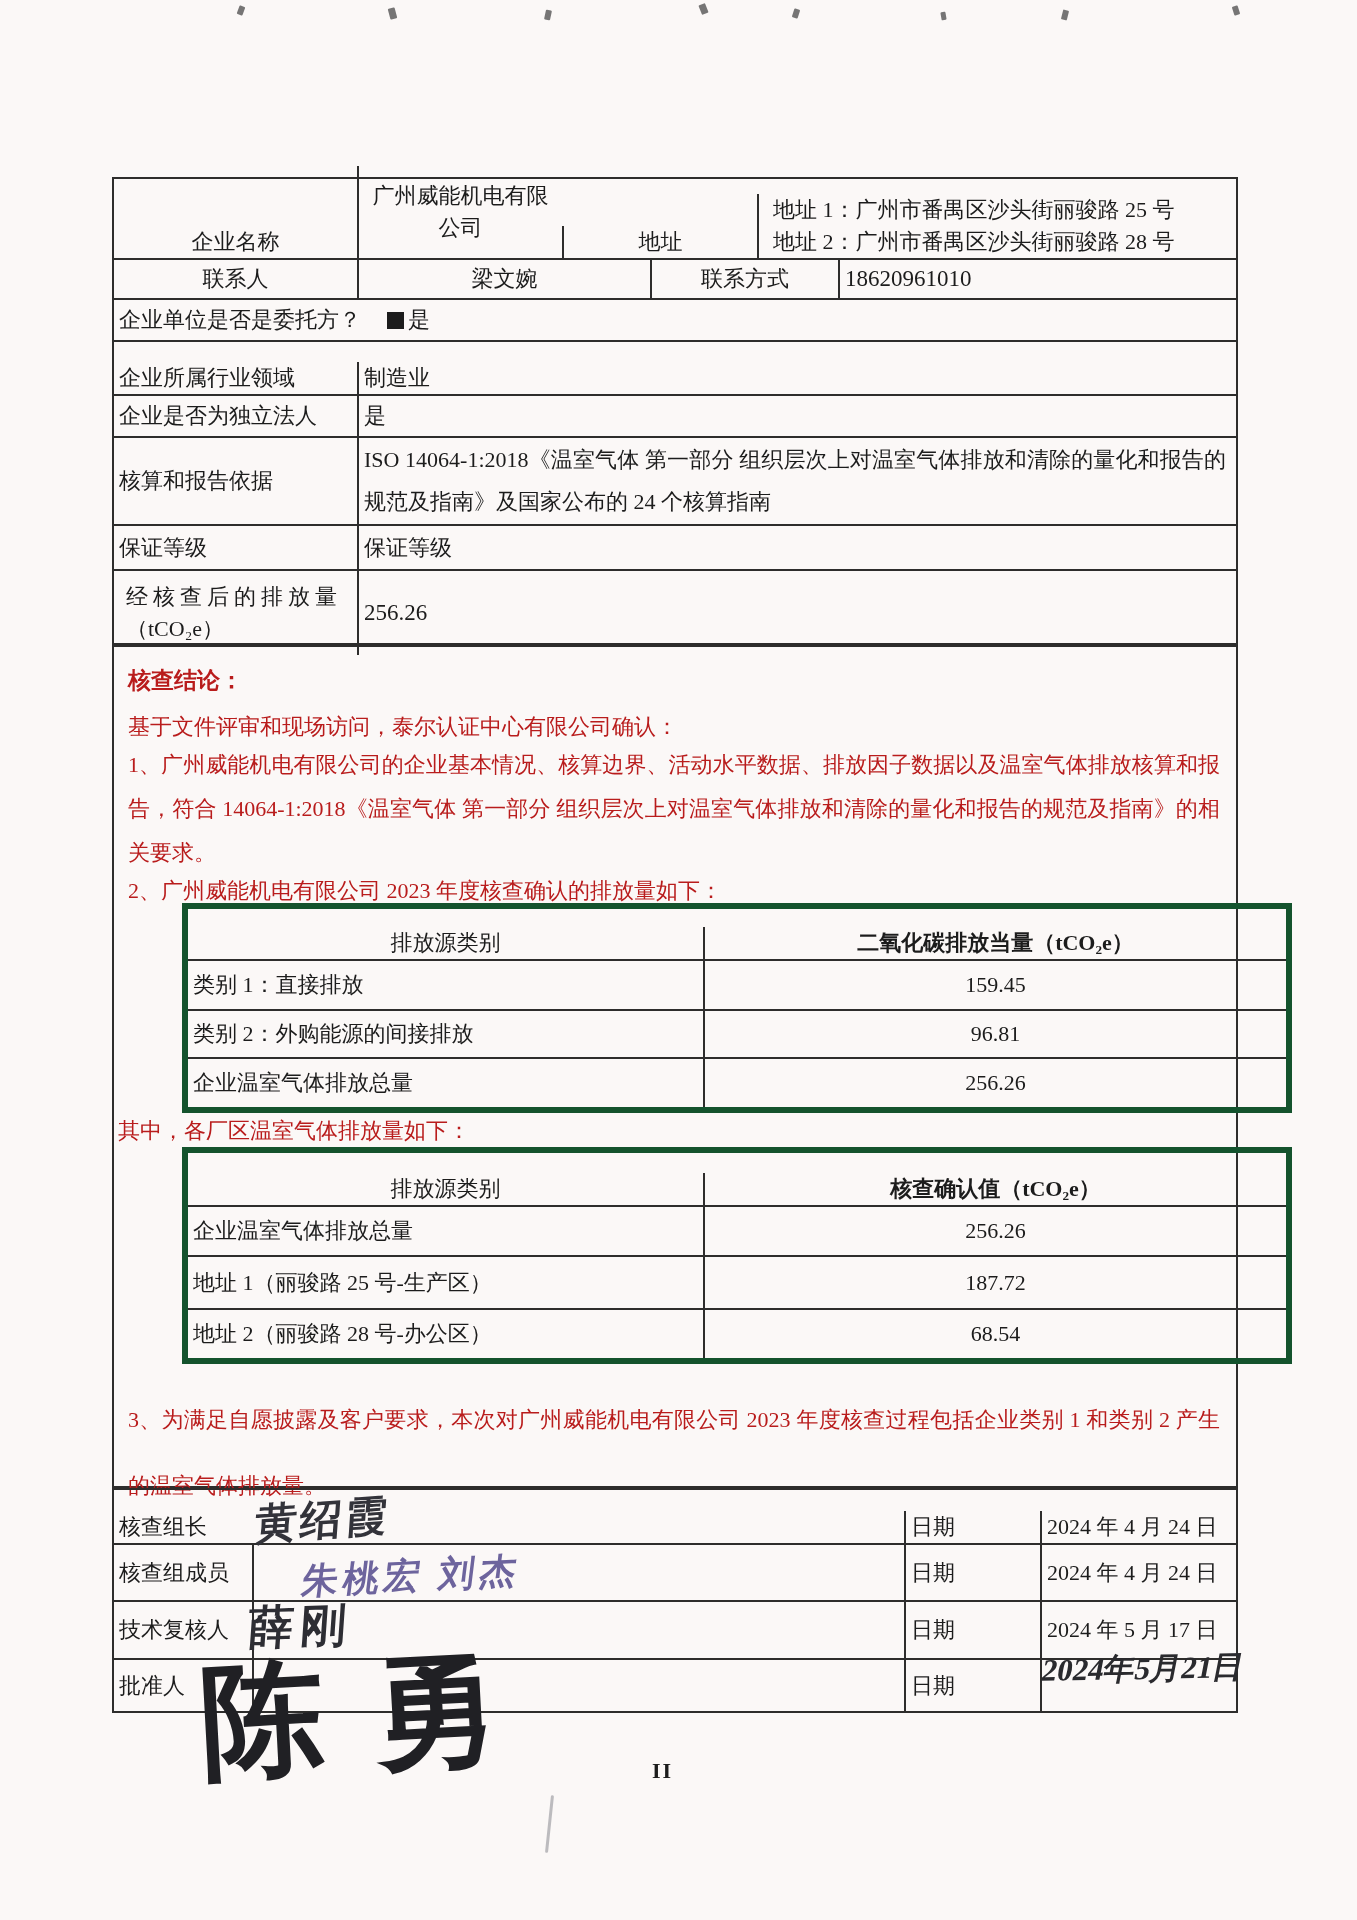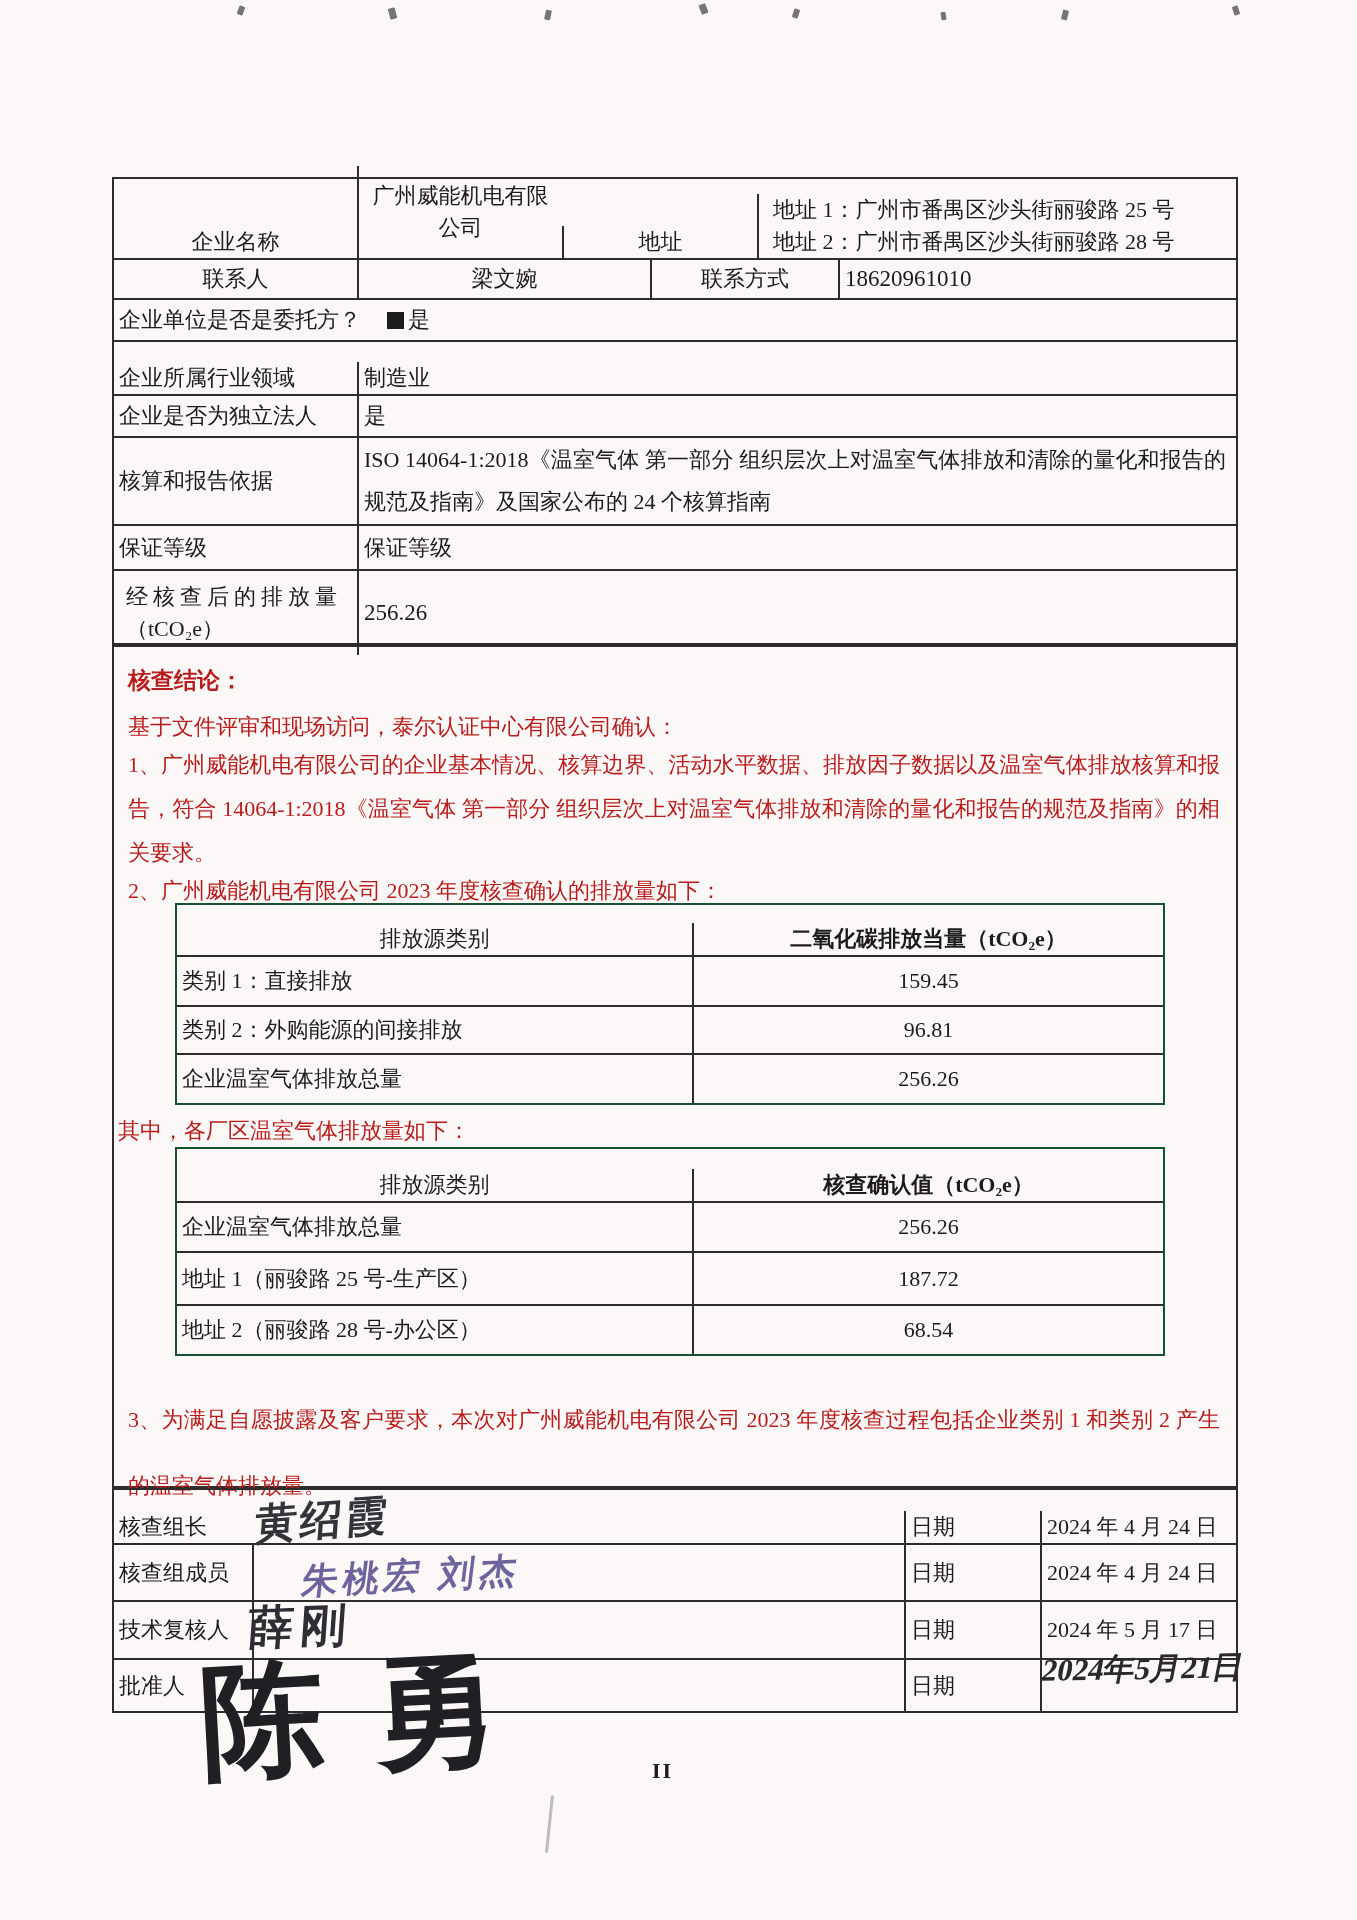--- a/index.html
+++ b/index.html
@@ -18,21 +18,21 @@
   .cell + .cell{border-left:2px solid #2e2d2c;}
   .c-center{justify-content:center; text-align:center;}
   .c-left{justify-content:flex-start; padding-left:5px; padding-right:10px; text-align:left;}
   .two-line{flex-direction:column; justify-content:center;}
   
   .lblcol{width:243px; flex:none;}
   
   .para{position:absolute; left:14px; width:1092px; font-size:22px; line-height:44px; text-align:justify; color:#b91c1c;}
   .bold{font-weight:bold;}
   
-  .itable{position:absolute; left:61px; width:990px; border:2px solid #14532d; box-sizing:border-box;}
+  .itable{position:absolute; left:68px; width:1110px; border:6px solid #14532d; box-sizing:border-box;}
   .itable .col1{width:515px; flex:none;}
   .itable .col2{flex:1; justify-content:center; text-align:center;}
   
   .sig{position:absolute; white-space:nowrap; font-weight:bold; pointer-events:none;}
   
   .chk{display:inline-block; width:17px; height:17px; background:#1c1c1c; margin:0 4px 0 26px; vertical-align:-2px;}
   
   .spot{position:absolute; background:#4a4a4a; opacity:.75; border-radius:1px;}
   .streak{position:absolute; width:3px; background:#9a9aa0; opacity:.65; border-radius:2px;}
   .pgnum{position:absolute; font-size:22px; letter-spacing:2px; font-weight:bold;}

